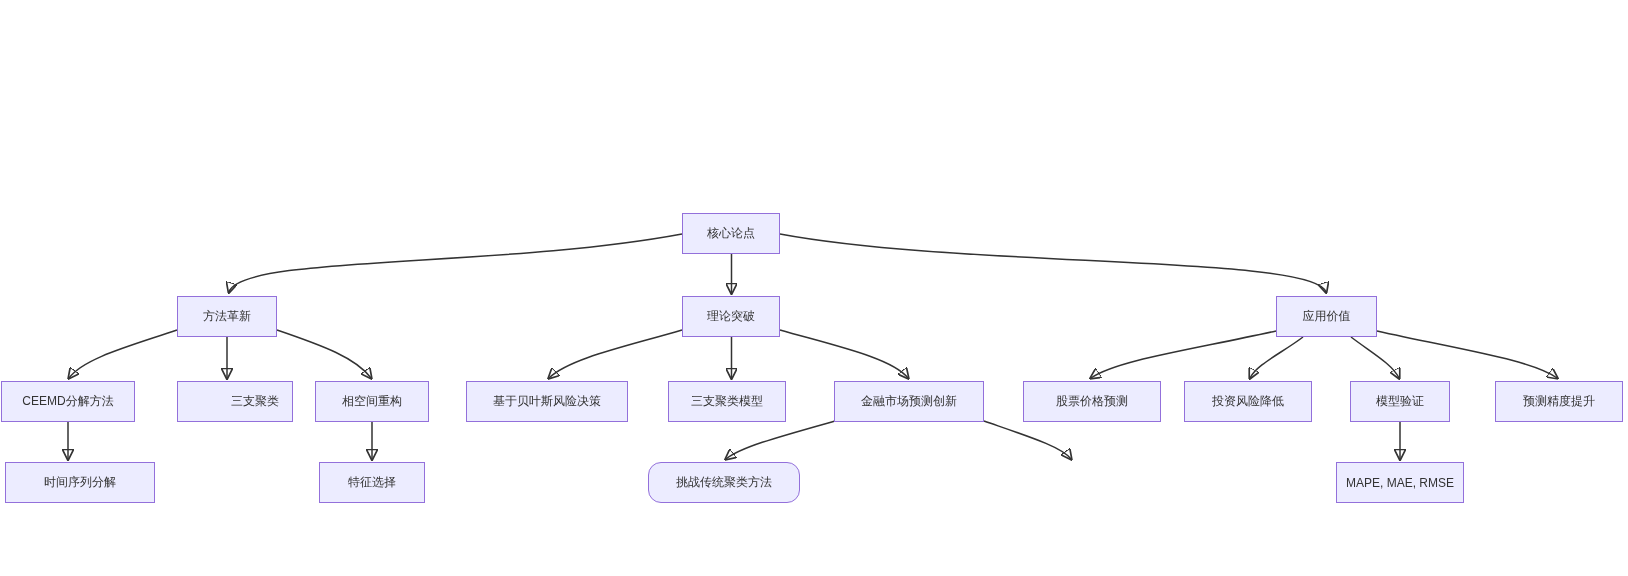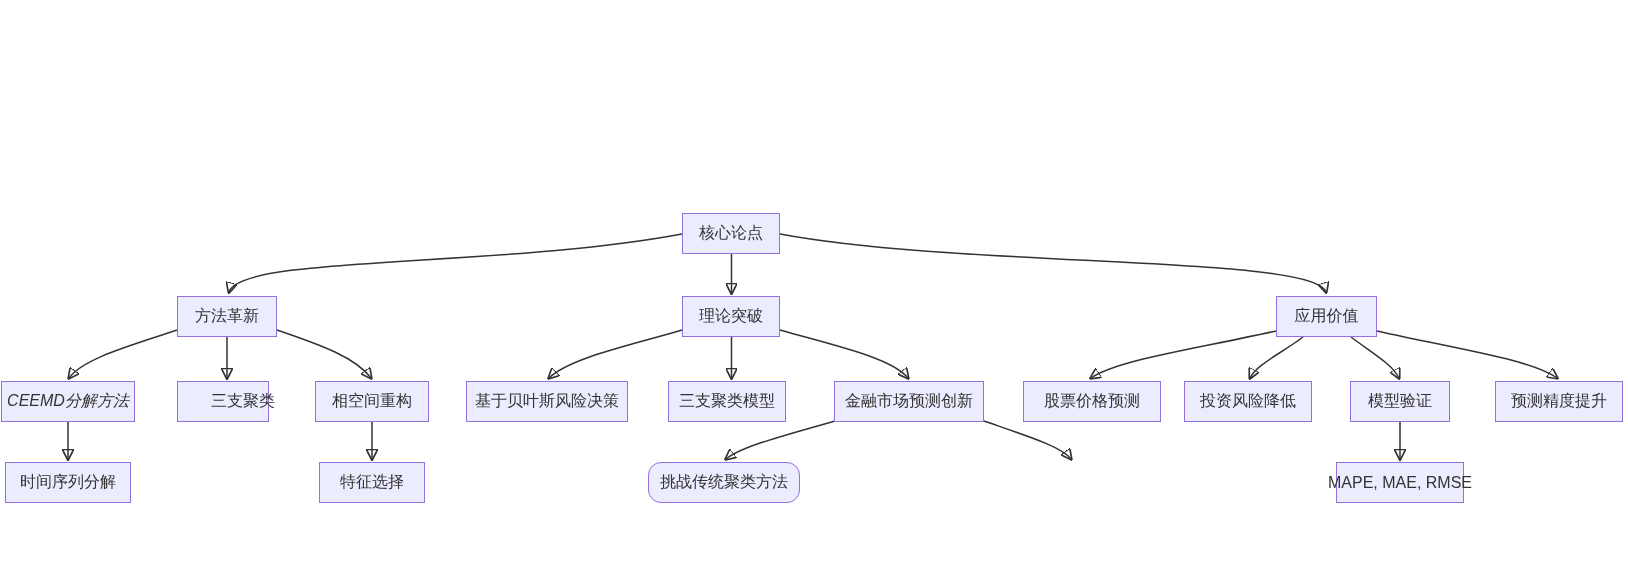--- a/index.html
+++ b/index.html
@@ -29,21 +29,21 @@
   }
   .node {
     position: absolute;
     box-sizing: border-box;
     height: 41px;
     background: #ECECFF;
     border: 1px solid #9370DB;
     display: flex;
     align-items: center;
     justify-content: center;
-    font-size: 16px;
+    font-size: 12px;
     color: #333333;
     white-space: nowrap;
     text-align: center;
   }
 </style>
 </head>
 <body>
 
 <div class="stage">
 
@@ -72,29 +72,29 @@
     <path d="M 984 421 C 1030 437, 1062 447, 1071 459" marker-end="url(#arrow)"></path>
     <path d="M 1400 422 L 1400 459" marker-end="url(#arrow)"></path>
   </svg>
 
   <div class="node" style="left:682px; top:213px; width:98px;">核心论点</div>
 
   <div class="node" style="left:177px; top:296px; width:100px;">方法革新</div>
   <div class="node" style="left:682px; top:296px; width:98px;">理论突破</div>
   <div class="node" style="left:1276px; top:296px; width:101px;">应用价值</div>
 
-  <div class="node" style="left:1px; top:381px; width:134px;font-style:italic;">CEEMD分解方法</div>
-  <div class="node" style="left:177px; top:381px; width:92px;padding-left:40px;">三支聚类</div>
+  <div class="node" style="left:1px; top:381px; width:134px;">CEEMD分解方法</div>
+  <div class="node" style="left:177px; top:381px; width:116px;padding-left:40px;">三支聚类</div>
   <div class="node" style="left:315px; top:381px; width:114px;">相空间重构</div>
   <div class="node" style="left:466px; top:381px; width:162px;">基于贝叶斯风险决策</div>
   <div class="node" style="left:668px; top:381px; width:118px;">三支聚类模型</div>
   <div class="node" style="left:834px; top:381px; width:150px;">金融市场预测创新</div>
   <div class="node" style="left:1023px; top:381px; width:138px;">股票价格预测</div>
   <div class="node" style="left:1184px; top:381px; width:128px;">投资风险降低</div>
   <div class="node" style="left:1350px; top:381px; width:100px;">模型验证</div>
   <div class="node" style="left:1495px; top:381px; width:128px;">预测精度提升</div>
 
-  <div class="node" style="left:5px; top:462px; width:126px;">时间序列分解</div>
+  <div class="node" style="left:5px; top:462px; width:150px;">时间序列分解</div>
   <div class="node" style="left:319px; top:462px; width:106px;">特征选择</div>
   <div class="node" style="left:648px; top:462px; width:152px;border-radius:13px;">挑战传统聚类方法</div>
   <div class="node" style="left:1336px; top:462px; width:128px;">MAPE, MAE, RMSE</div>
 
 </div>
 
 </body></html>

